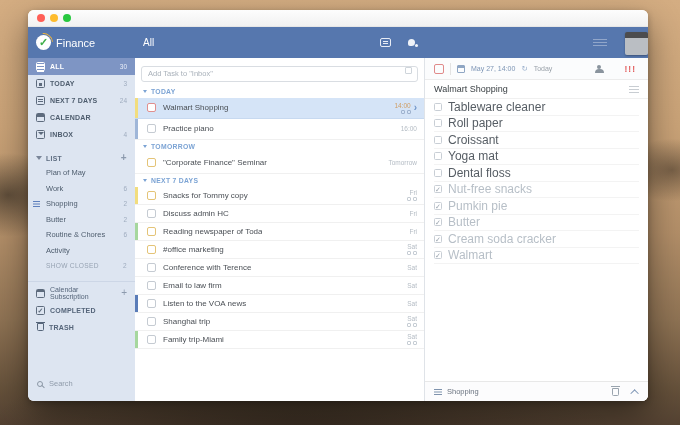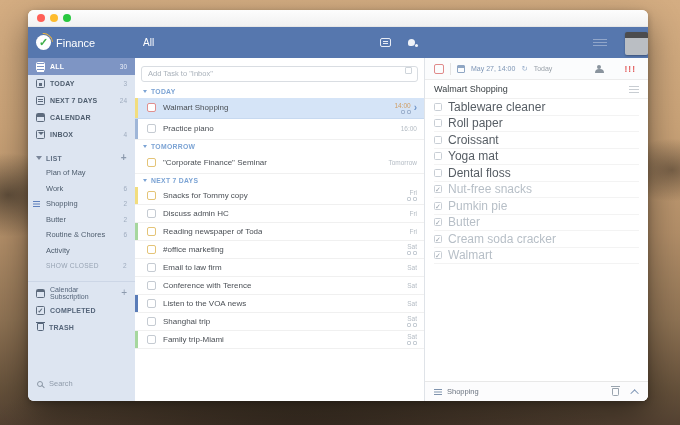--- a/index.html
+++ b/index.html
@@ -403,33 +403,33 @@
                       <i></i>
                       <i></i>
                     </span>
                   </span>
                 </span>
               </div>
 
               <div class="task-row">
                 <span class="bar"></span>
                 <span class="cb cb-gray"></span>
+                <span class="task-title">Conference with Terence</span>
+                <span class="task-right">
+                  <span class="date-blk">
+                    <span class="date">Sat</span>
+
+                  </span>
+                </span>
+              </div>
+
+              <div class="task-row">
+                <span class="bar"></span>
+                <span class="cb cb-gray"></span>
                 <span class="task-title">Email to law firm</span>
-                <span class="task-right">
-                  <span class="date-blk">
-                    <span class="date">Sat</span>
-
-                  </span>
-                </span>
-              </div>
-
-              <div class="task-row">
-                <span class="bar"></span>
-                <span class="cb cb-gray"></span>
-                <span class="task-title">Conference with Terence</span>
                 <span class="task-right">
                   <span class="date-blk">
                     <span class="date">Sat</span>
 
                   </span>
                 </span>
               </div>
 
               <div class="task-row">
                 <span class="bar bar-navy"></span>

